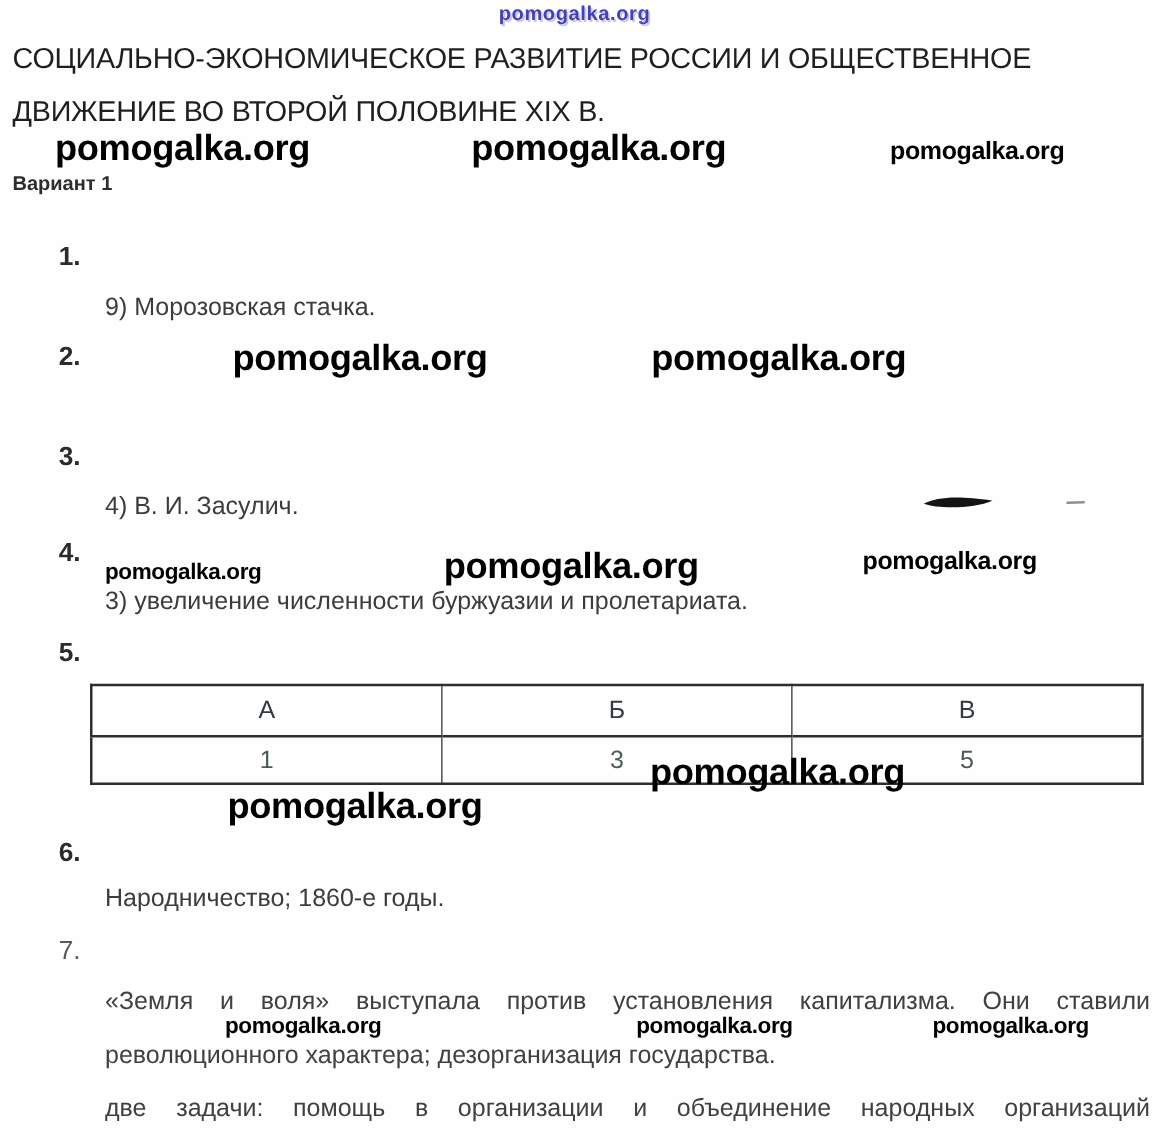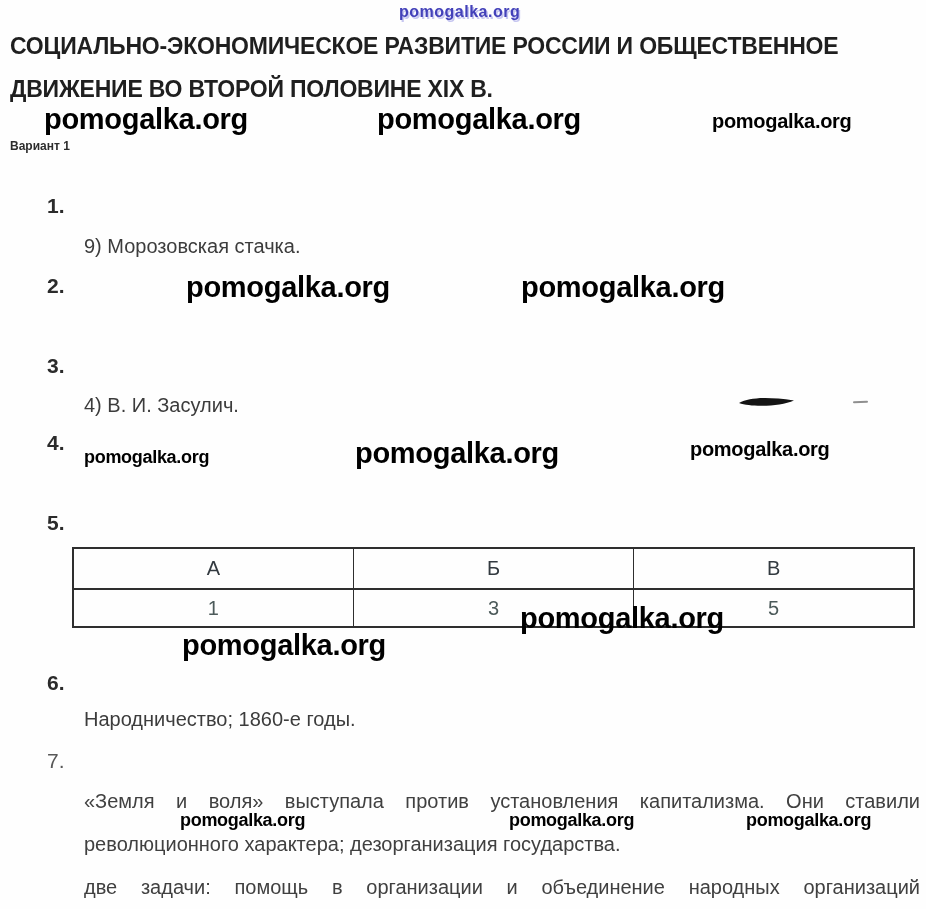--- a/index.html
+++ b/index.html
@@ -32,29 +32,29 @@
     letter-spacing: -0.3px;
   }
   .wm-lg { font-size: 29px; }
   .wm-md { font-size: 20px; }
   .wm-sm { font-size: 18px; }
 
   .title-line {
     position: absolute;
     left: 10px;
     font-size: 23px;
-    font-weight: 700;
+    font-weight: 400;
     color: #1f1f1f;
     letter-spacing: -0.2px;
     white-space: nowrap;
   }
   .variant {
     position: absolute;
     left: 10px; top: 139px;
-    font-size: 12px;
+    font-size: 16px;
     font-weight: 700;
     color: #2d2d2d;
     white-space: nowrap;
   }
   .qnum {
     position: absolute;
     left: 47px;
     font-size: 21px;
     font-weight: 700;
     color: #2b2b2b;
@@ -147,20 +147,21 @@
 
   <svg class="smudge" viewBox="0 0 58 16">
     <path d="M1 9 C 12 3.5, 28 2.5, 56 6.5 C 42 12.5, 14 13.5, 1 9 Z" fill="#141414"></path>
   </svg>
   <div class="dash-mark"></div>
 
   <div class="qnum" style="top:431px">4.</div>
   <div class="wm wm-sm" style="left:84px;top:447px">pomogalka.org</div>
   <div class="wm wm-lg" style="left:355px;top:437px">pomogalka.org</div>
   <div class="wm wm-md" style="left:690px;top:438px">pomogalka.org</div>
+  <div class="answer" style="top:470px">3) увеличение численности буржуазии и пролетариата.</div>
 
   <div class="qnum" style="top:511px">5.</div>
   <table class="ans-table">
     <tbody>
         <tr class="hdr">
       <td>А</td>
       <td>Б</td>
       <td>В</td>
     </tr>
     <tr class="val">

